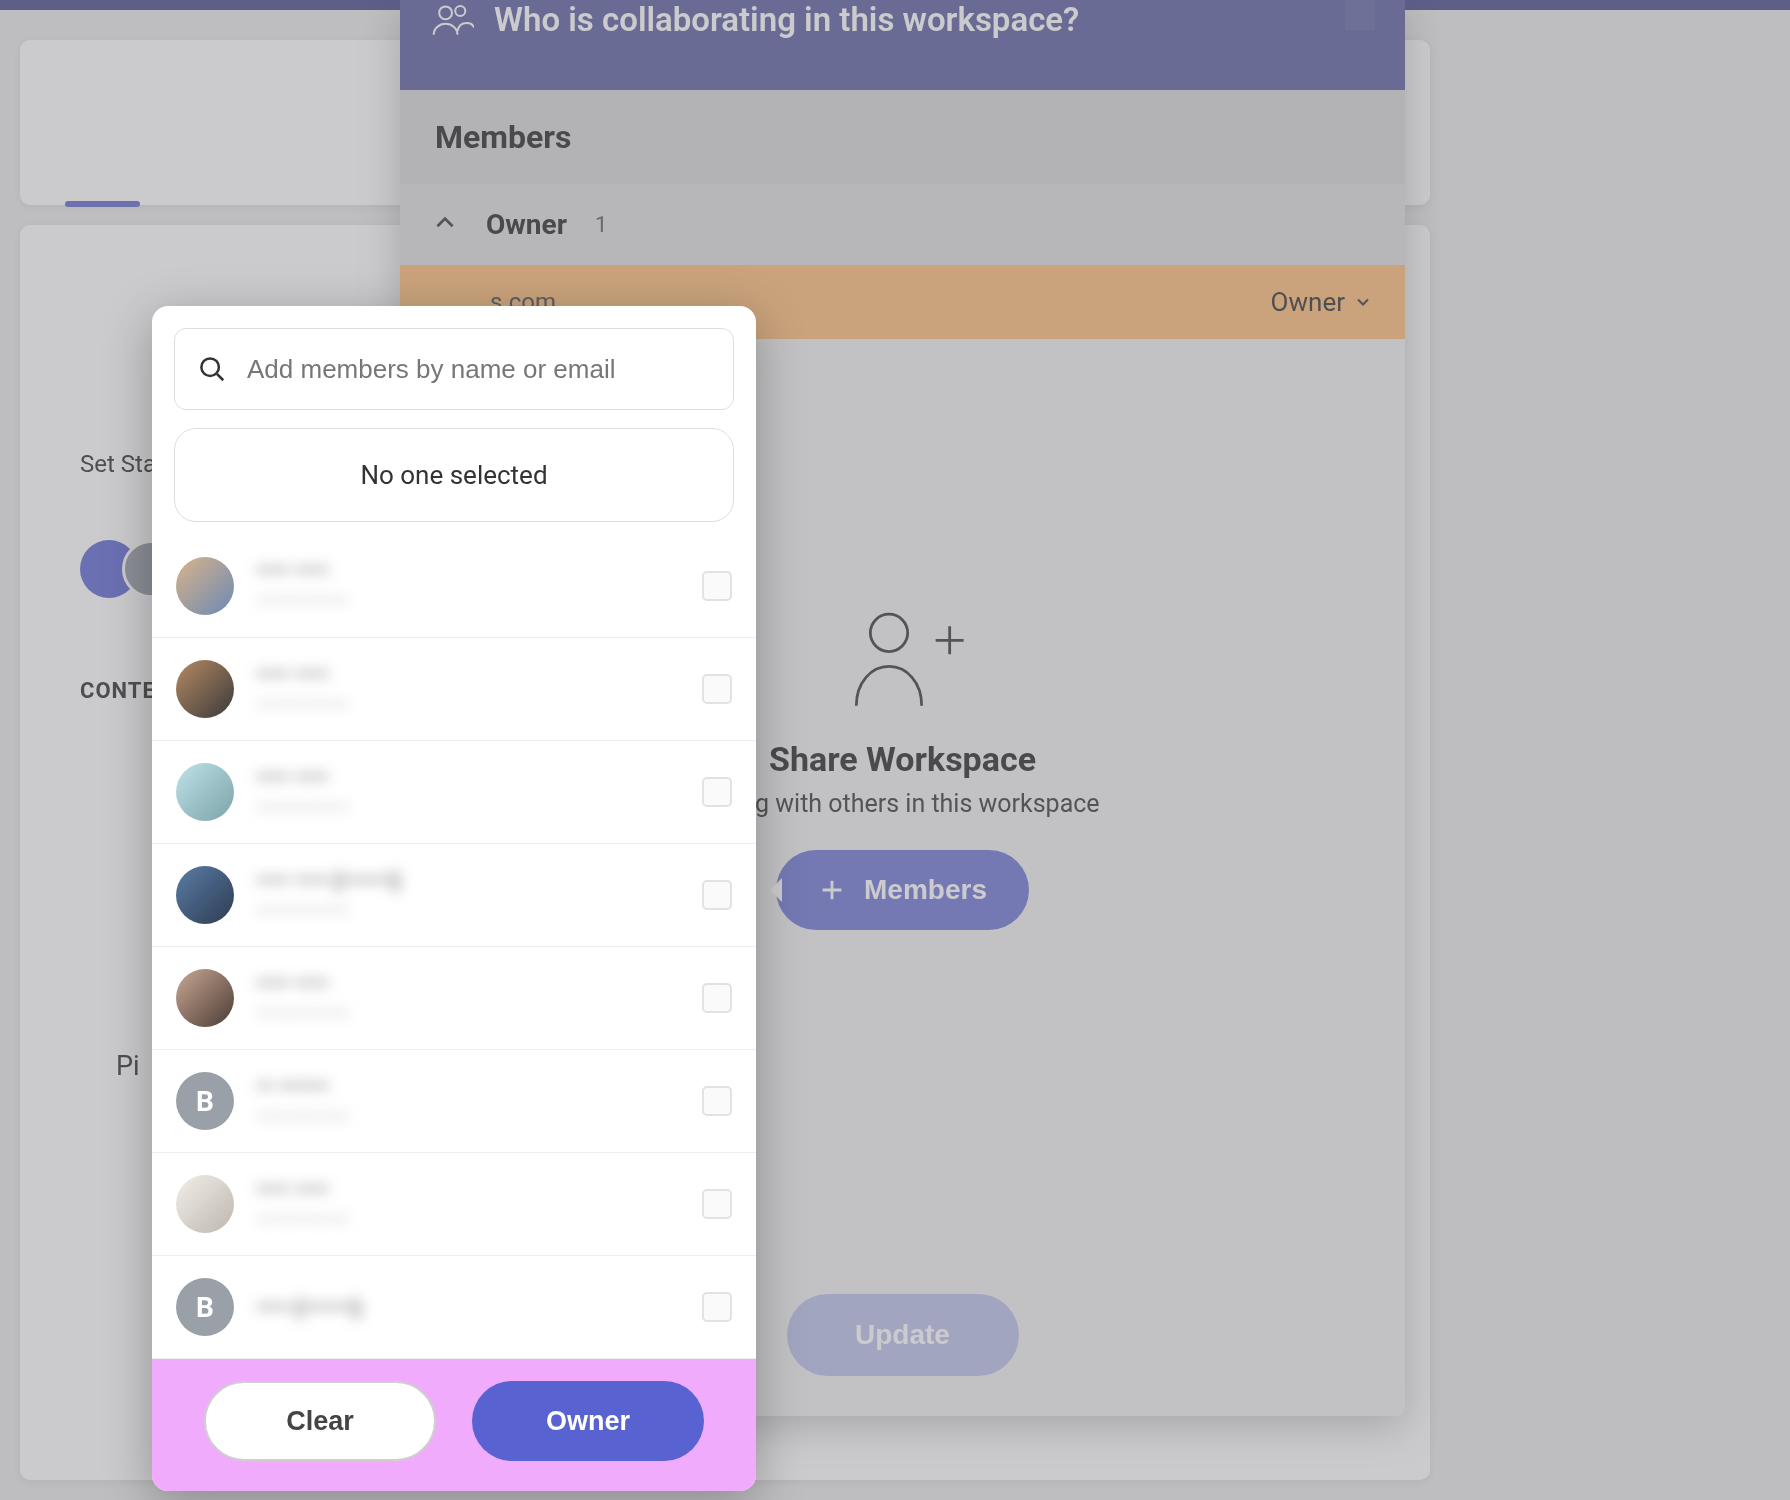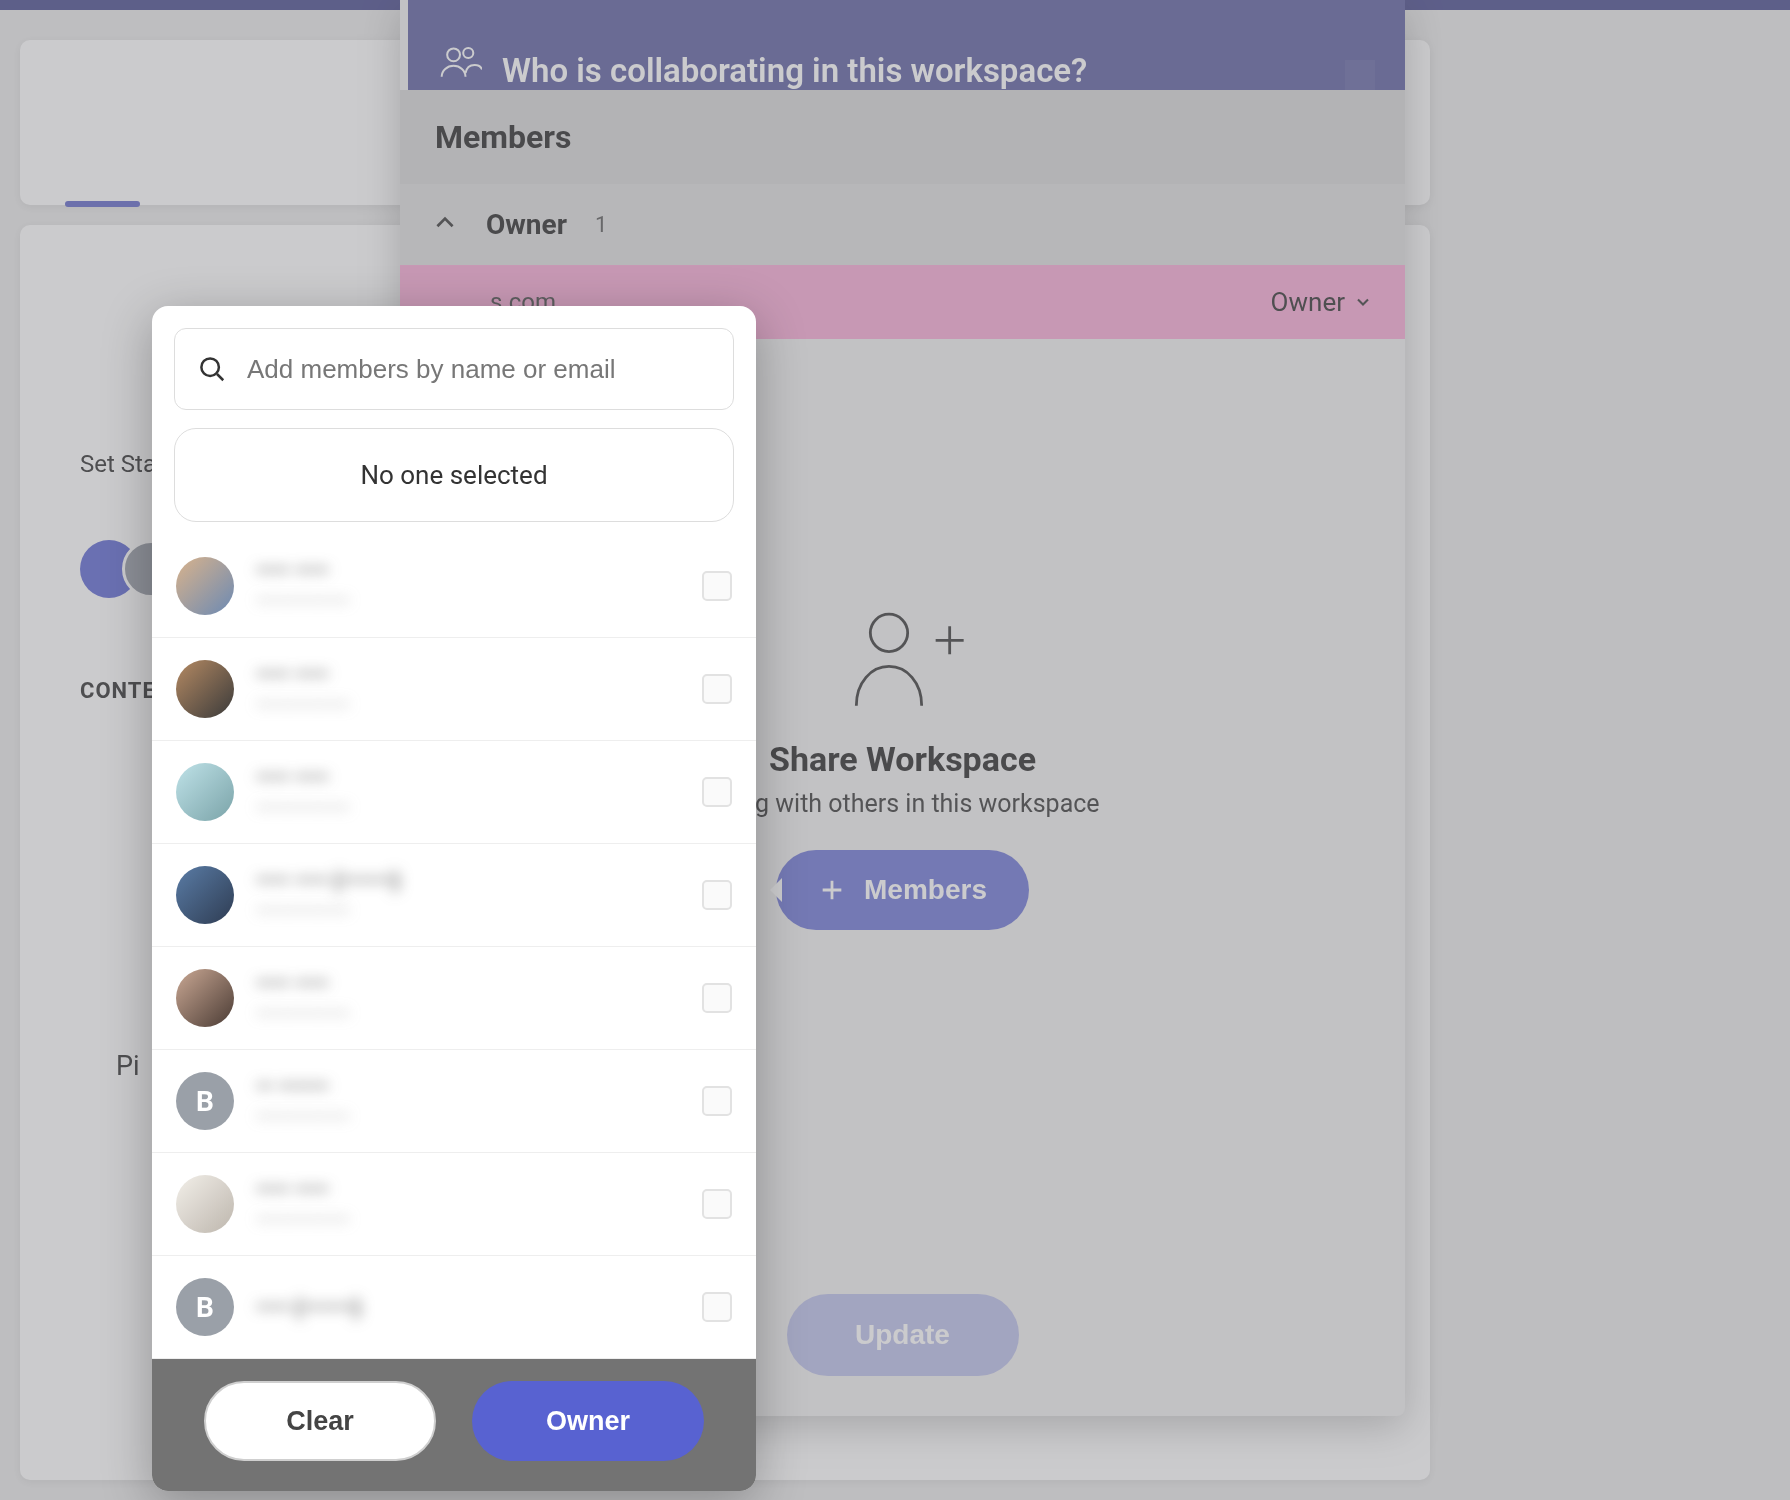--- a/index.html
+++ b/index.html
@@ -19,31 +19,31 @@
 .avstack { position:absolute; left:80px; top:540px; }
 .avstack .av1{ width:58px; height:58px; border-radius:50%; background:#5862d1; position:absolute; left:0; top:0; }
 .avstack .av2{ width:58px; height:58px; border-radius:50%; background:#9398a2; position:absolute; left:42px; top:0; border:3px solid #fff; }
 
 .lbl-set { position:absolute; left:80px; top:450px; font-size:24px; color:#2a2a2a; }
 .lbl-conte { position:absolute; left:80px; top:678px; font-size:22px; font-weight:700; color:#2a2a2a; letter-spacing:1px; }
 .lbl-pi { position:absolute; left:116px; top:1050px; font-size:27px; color:#2a2a2a; }
 
 
 .modal { position: absolute; left: 400px; top: 0; width: 1005px; height: 1416px; background: #efefef; border-radius: 0 0 8px 8px; box-shadow: 0 10px 40px rgba(0,0,0,0.25); z-index: 3; overflow:hidden; }
-.modal-header { height: 90px; background: #585a9e; display: flex; align-items: flex-end; padding: 0 30px; gap: 20px; margin-left: 8px; }
+.modal-header { height: 90px; background: #585a9e; display: flex; align-items: flex-start; padding: 0 30px; gap: 20px; }
 .modal-header .icon svg { width: 44px; height: 44px; }
 .modal-title { color: #fff; font-size: 33px; font-weight: 600; }
 .modal-close { margin-left:auto; width:30px; height:30px; background: rgba(255,255,255,0.06); }
 
 .members-bar { background: #d6d6d6; padding: 28px 35px; font-size: 32px; font-weight: 700; color: #222; }
 .owner-row { background: #dcdcdc; padding: 24px 32px; display:flex; align-items:center; gap: 28px; }
 .owner-row .chev svg{ width:26px; height:26px; }
 .owner-row .label{ font-size:28px; font-weight:700; color:#222; }
 .owner-row .count{ font-size:22px; color:#555; }
-.owner-item { background:#f9a8d4; padding: 22px 32px 22px 90px; display:flex; align-items:center; }
+.owner-item { background:#fdba74; padding: 22px 32px 22px 90px; display:flex; align-items:center; }
 .owner-item .email{ font-size:24px; color:#444; }
 .owner-item .role { margin-left:auto; display:flex; align-items:center; gap:8px; font-size:26px; color:#2a2a2a; }
 .owner-item .role svg{ width:20px; height:20px; }
 
 .empty { display:flex; flex-direction:column; align-items:center; margin-top:260px; }
 .empty svg { width:140px; height:120px; }
 .empty h2 { font-size:34px; font-weight:700; color:#222; margin-top:20px; }
 .empty p { font-size:25px; color:#333; margin-top:10px; }
 .members-btn { margin-top:32px; height:80px; padding:0 42px; border-radius:40px; background:#6a72d4; display:inline-flex; align-items:center; gap:18px; color:#fff; font-size:28px; font-weight:700; border:none; cursor:pointer; position:relative; }
 .members-btn svg{ width:28px; height:28px; }
@@ -63,21 +63,21 @@
 .list { flex:1; overflow:hidden; }
 .person { height:103px; border-top:1px solid #eee; display:flex; align-items:center; padding:0 24px; gap:22px; }
 .person:first-child{ border-top:none; }
 .person .avatar{ width:58px; height:58px; border-radius:50%; flex-shrink:0; }
 .person .info{ display:flex; flex-direction:column; gap:6px; }
 .person .name{ filter: blur(7px); font-size:22px; font-weight:700; color:#444; white-space:nowrap; }
 .person .email{ filter: blur(7px); font-size:20px; color:#888; white-space:nowrap; }
 .person .cb{ margin-left:auto; width:30px; height:30px; border:2px solid #e2e2e2; border-radius:5px; background:#fafafa; }
 .letter-av{ display:flex; align-items:center; justify-content:center; background:#9aa0a8; color:#fff; font-weight:700; font-size:28px; }
 
-.po-footer { border-top:1px solid #eee; padding:22px 30px 30px 30px; display:flex; gap:36px; justify-content:center; background:#737373; }
+.po-footer { border-top:1px solid #eee; padding:22px 30px 30px 30px; display:flex; gap:36px; justify-content:center; background:#f0abfc; }
 .btn { height:80px; border-radius:40px; font-size:27px; font-weight:600; cursor:pointer; }
 .btn-clear { width:232px; background:#fff; border:2px solid #cfcfcf; color:#444; }
 .btn-done  { width:232px; background:#5862d1; border:none; color:#fff; }
 
 
 .g1{ background: linear-gradient(135deg,#d9b38c,#6b89b3); }
 .g2{ background: linear-gradient(135deg,#b58a63,#3a3a3a); }
 .g3{ background: linear-gradient(135deg,#bfe2e8,#7aa3a8); }
 .g4{ background: linear-gradient(135deg,#5a7ca6,#2e3c52); }
 .g5{ background: linear-gradient(135deg,#caa894,#4a3b34); }

